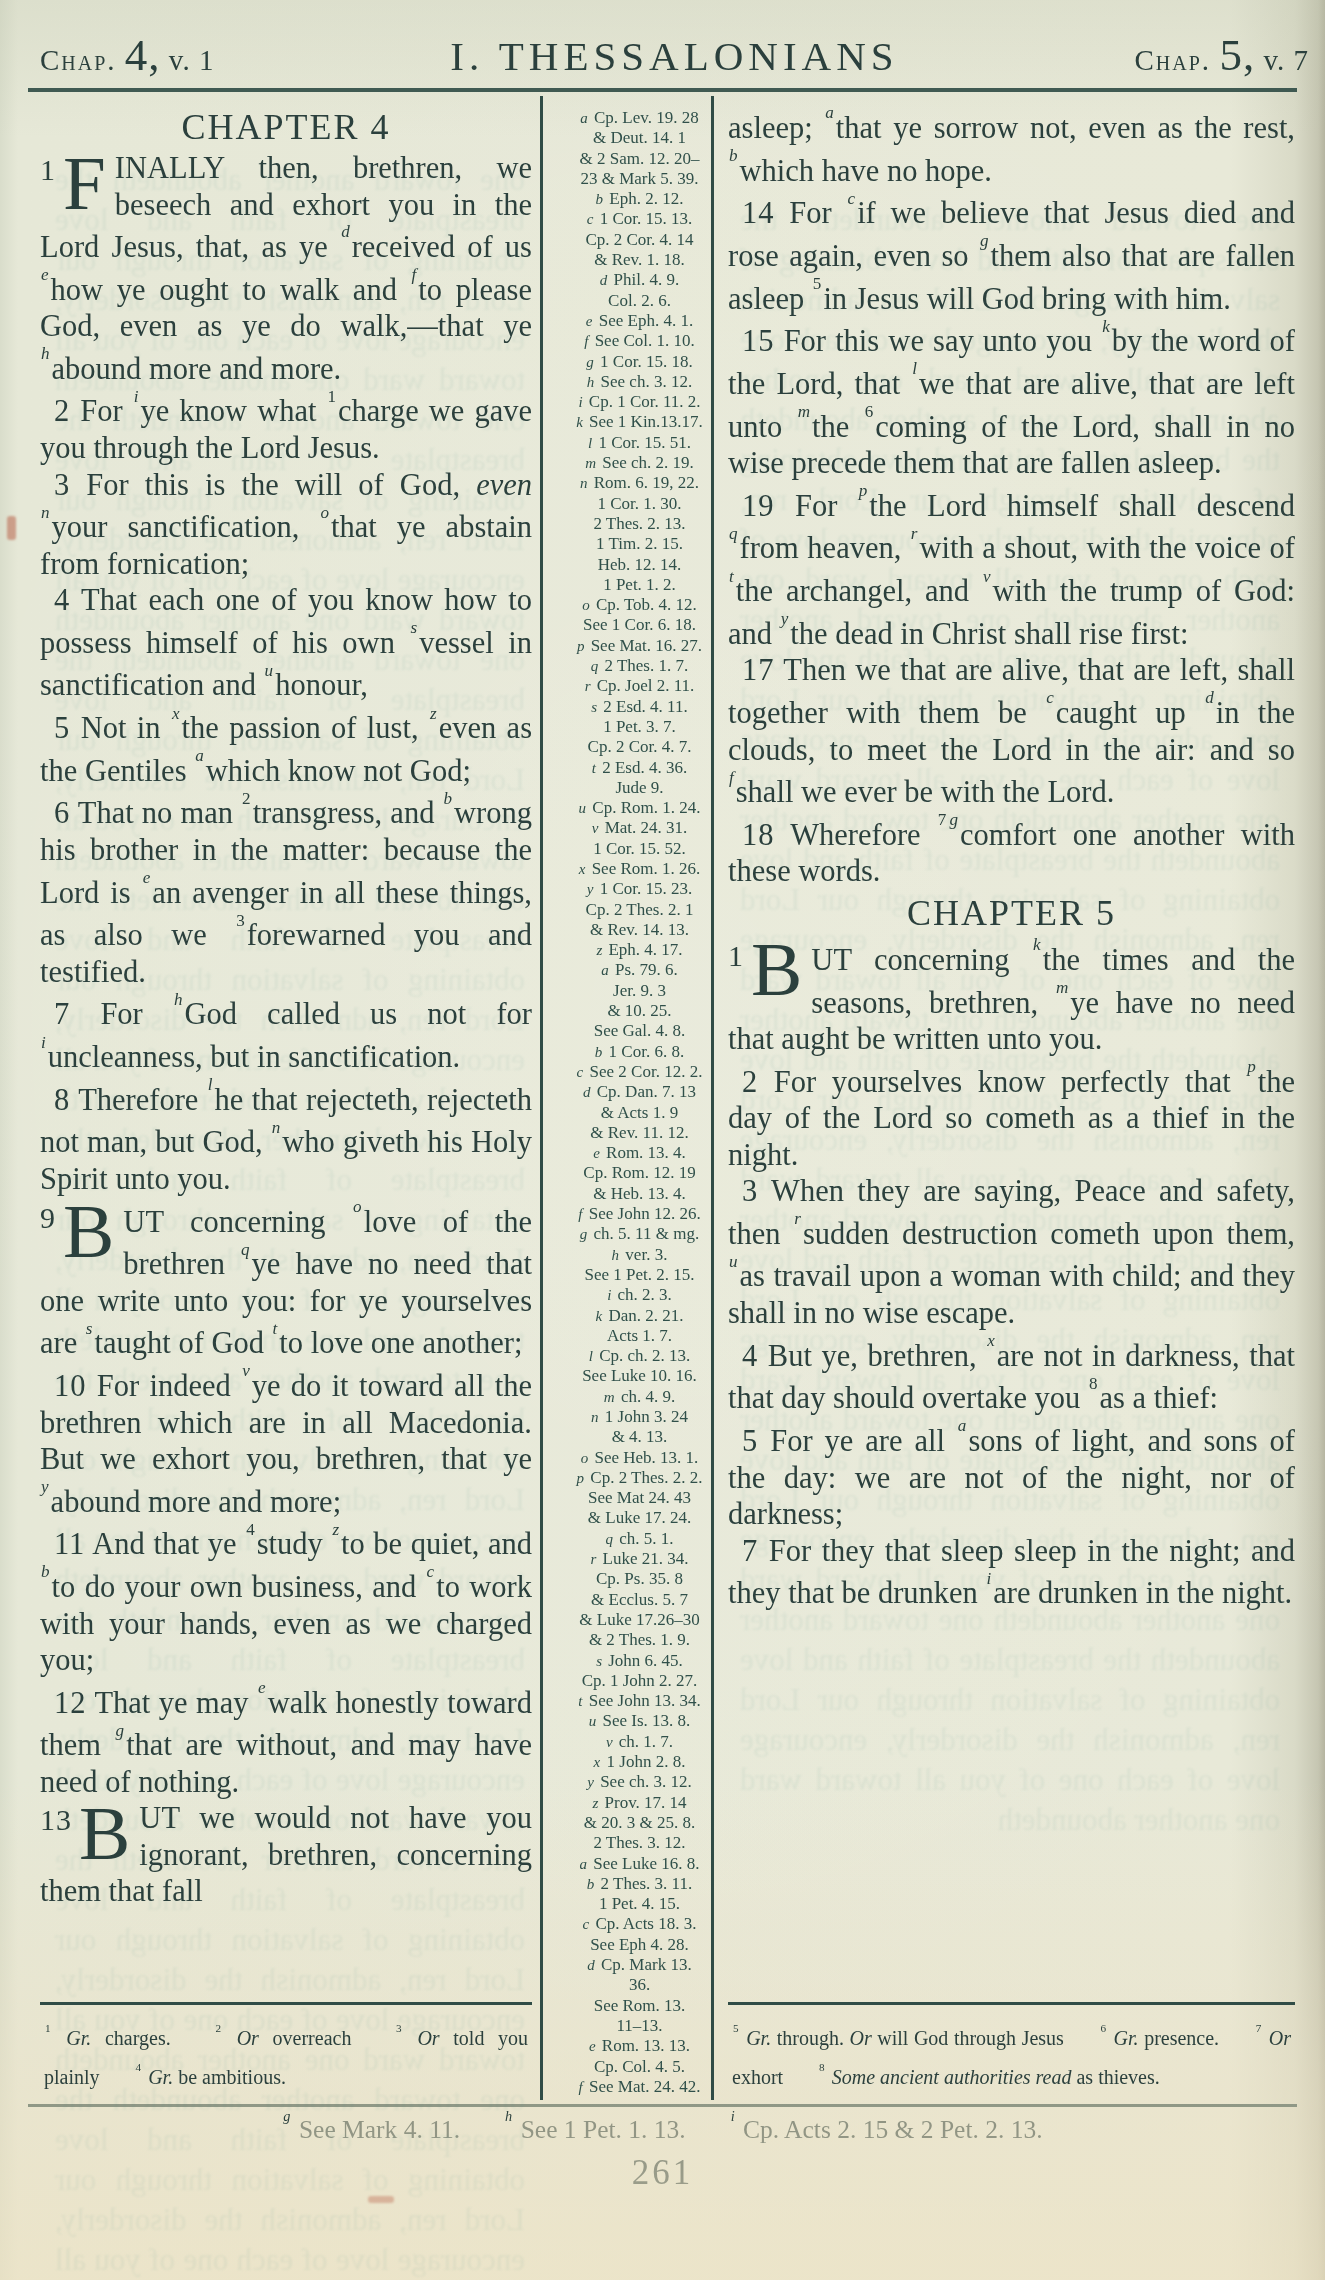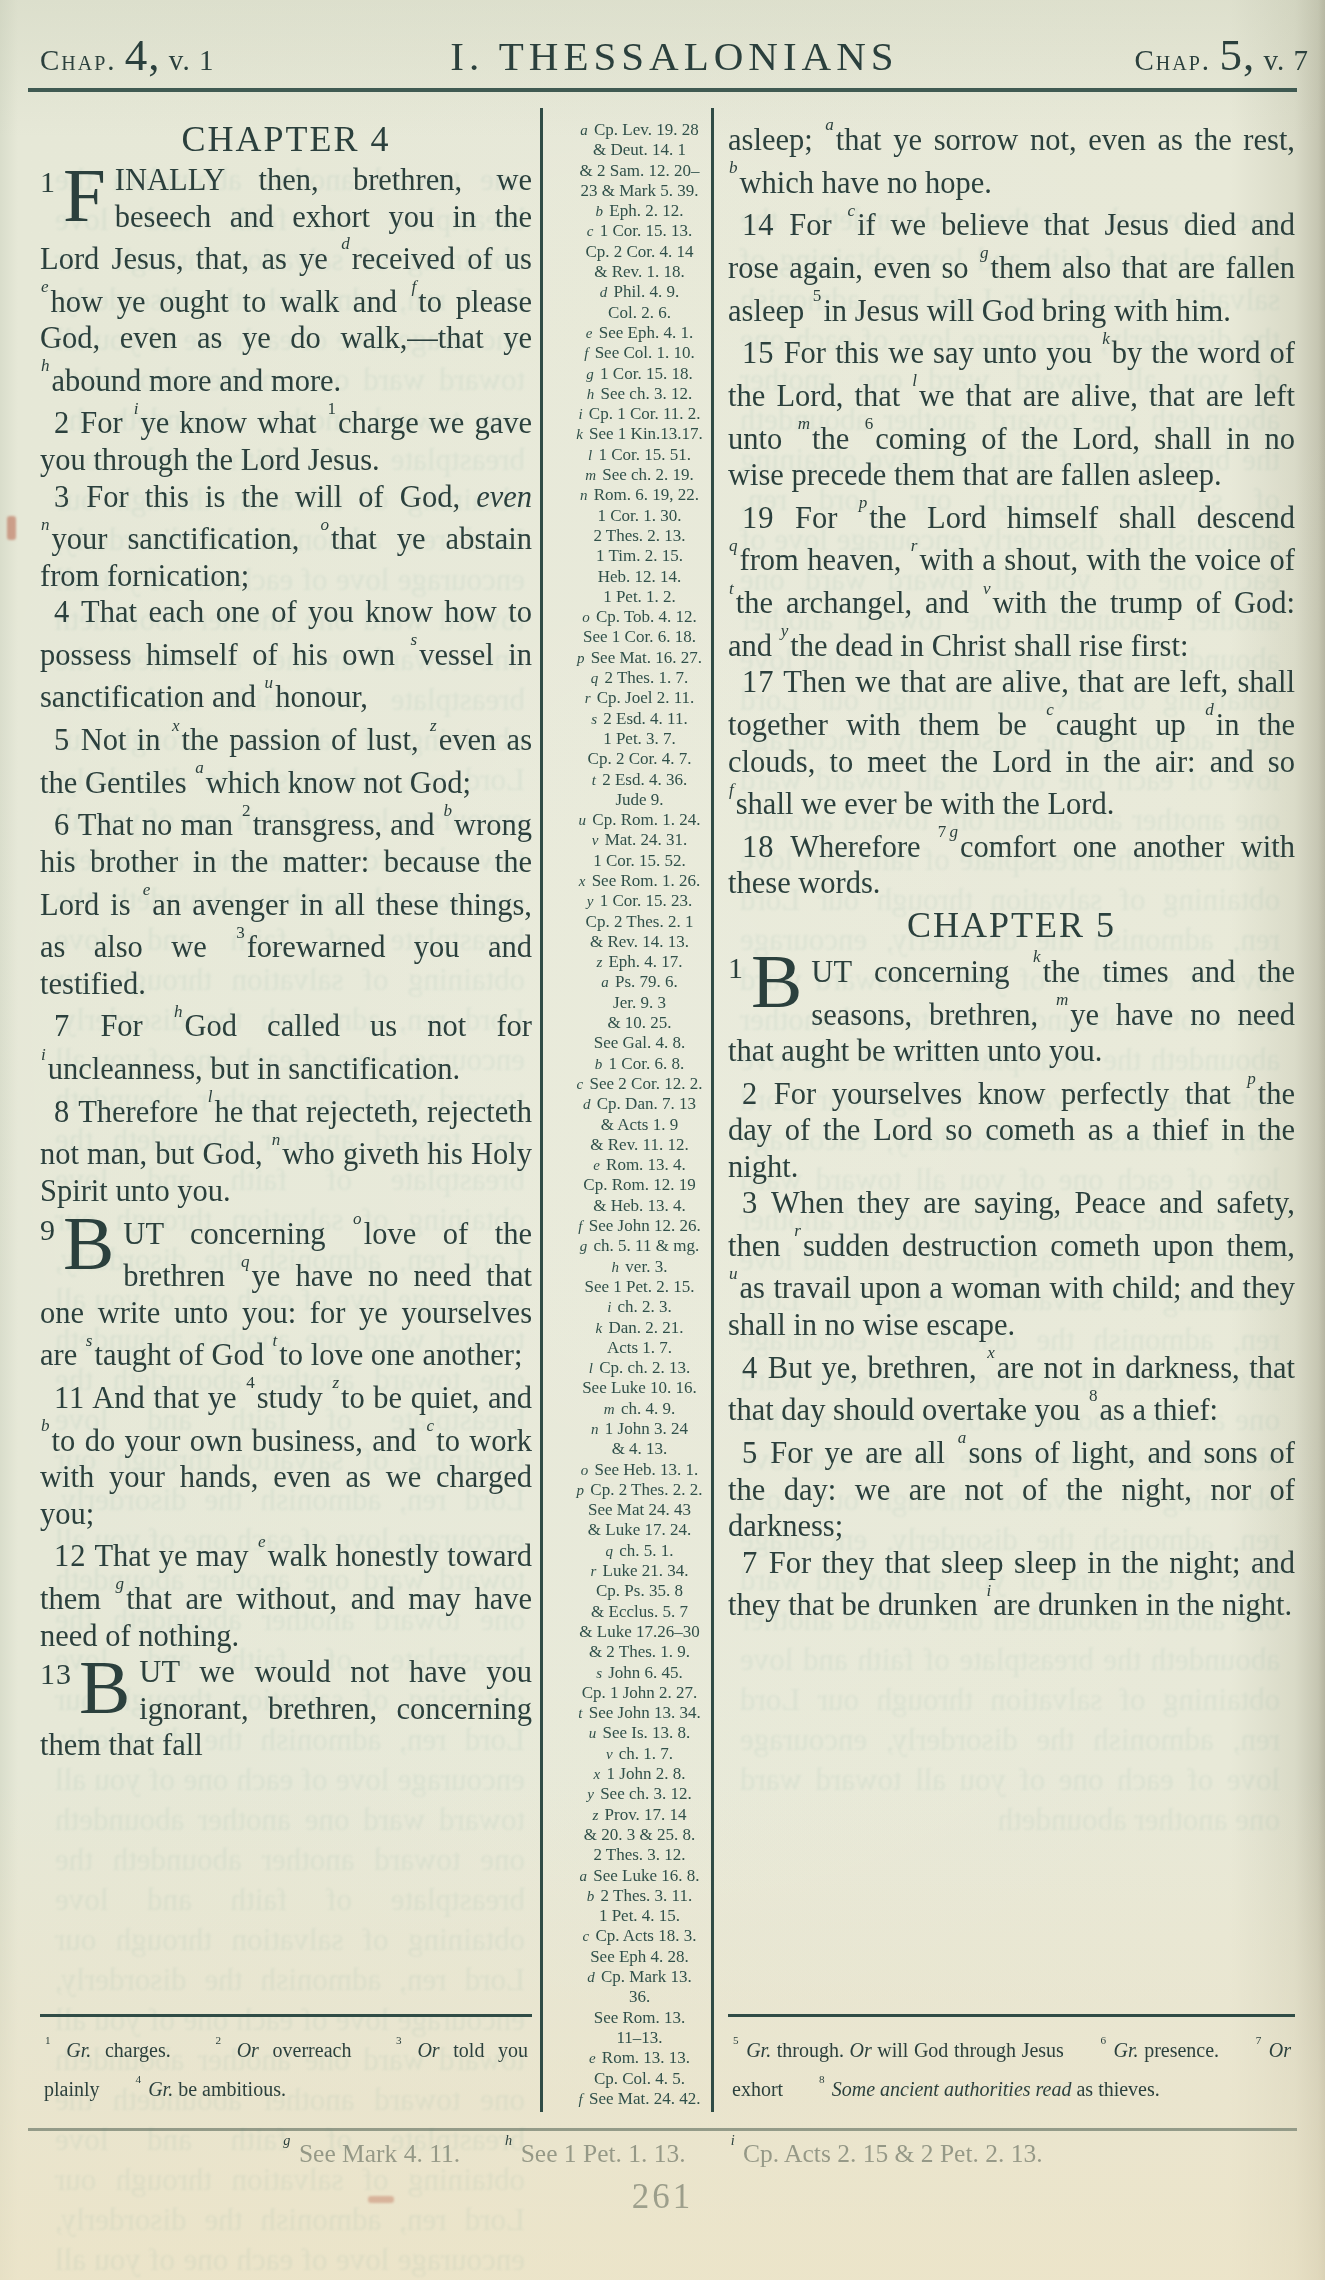--- a/index.html
+++ b/index.html
@@ -31,21 +31,21 @@
   .inkmark{position:absolute;background:#b65a41;opacity:.5;filter:blur(1px);border-radius:3px;}
 
   .hdr{position:relative;display:flex;align-items:baseline;padding:32px 16px 0 40px;}
   .hdr-side{font-size:29px;letter-spacing:1px;white-space:nowrap;}
   .hdr-side .sc{font-variant:small-caps;letter-spacing:2px;}
   .hdr-num{font-size:45px;line-height:30px;}
   .hdr-title{flex:1;text-align:center;font-weight:normal;font-size:41px;letter-spacing:5px;}
   .hdr-right{text-align:right;}
   .rule-top{border-top:4px solid #2e4a44;margin:8px 28px 0 28px;opacity:.9;}
 
-  .body{position:relative;display:flex;margin:16px 28px;height:2004px;overflow:hidden;}
+  .body{position:relative;display:flex;margin:4px 28px;height:2004px;overflow:hidden;}
   .col{box-sizing:border-box;display:flex;flex-direction:column;
        font-size:30.5px;line-height:36.5px;text-align:justify;}
   .col-left{width:512px;padding:8px 8px 0 12px;}
   .col-refs{
     box-sizing:border-box;width:174px;
     border-left:3px solid #304c46;border-right:3px solid #304c46;
     padding:12px 3px 0 28px;
     font-size:17px;line-height:20.3px;color:#30504a;overflow:hidden;text-align:center;
   }
   .col-right{flex:1;padding:8px 2px 0 14px;}
@@ -114,20 +114,21 @@
           <p class="verse"><span class="vn">3</span> For this is the will of God, <i>even</i> <sup class="sr let">n</sup>your sanctification, <sup class="sr let">o</sup>that ye abstain from fornication;</p>
           <p class="verse"><span class="vn">4</span> That each one of you know how to possess himself of his own <sup class="sr let">s</sup>vessel in sanctification and <sup class="sr let">u</sup>honour,</p>
           <p class="verse"><span class="vn">5</span> Not in <sup class="sr let">x</sup>the passion of lust, <sup class="sr let">z</sup>even as the Gentiles <sup class="sr let">a</sup>which know not God;</p>
           <p class="verse"><span class="vn">6</span> That no man <sup class="sr num">2</sup>transgress, and <sup class="sr let">b</sup>wrong his brother in the matter: because the Lord is <sup class="sr let">e</sup>an avenger in all these things, as also we <sup class="sr num">3</sup>forewarned you and testified.</p>
           <p class="verse"><span class="vn">7</span> For <sup class="sr let">h</sup>God called us not for <sup class="sr let">i</sup>uncleanness, but in sanctification.</p>
           <p class="verse"><span class="vn">8</span> Therefore <sup class="sr let">l</sup>he that rejecteth, rejecteth not man, but God, <sup class="sr let">n</sup>who giveth his Holy Spirit unto you.</p>
           <p class="verse vdrop"><span class="dw">
               <span class="vn">9</span>
               <span class="dc">B</span>
             </span>UT concerning <sup class="sr let">o</sup>love of the brethren <sup class="sr let">q</sup>ye have no need that one write unto you: for ye yourselves are <sup class="sr let">s</sup>taught of God <sup class="sr let">t</sup>to love one another;</p>
+          <p class="verse"><span class="vn">10</span> For indeed <sup class="sr let">v</sup>ye do it toward all the brethren which are in all Macedonia.  But we exhort you, brethren, that ye <sup class="sr let">y</sup>abound more and more;</p>
           <p class="verse"><span class="vn">11</span> And that ye <sup class="sr num">4</sup>study <sup class="sr let">z</sup>to be quiet, and <sup class="sr let">b</sup>to do your own business, and <sup class="sr let">c</sup>to work with your hands, even as we charged you;</p>
           <p class="verse"><span class="vn">12</span> That ye may <sup class="sr let">e</sup>walk honestly toward them <sup class="sr let">g</sup>that are without, and may have need of nothing.</p>
           <p class="verse vdrop"><span class="dw">
               <span class="vn">13</span>
               <span class="dc">B</span>
             </span>UT we would not have you ignorant, brethren, concerning them that fall</p>
         </div>
       <div class="fnblock" id="left-footnotes"><span class="fn"><sup class="sr num">1</sup> <i>Gr.</i> charges.</span> <span class="fn"><sup class="sr num">2</sup> <i>Or</i> overreach</span> <span class="fn"><sup class="sr num">3</sup> <i>Or</i> told you plainly</span> <span class="fn"><sup class="sr num">4</sup> <i>Gr.</i> be ambitious.</span> </div>
     </div>
     <div class="col-refs" id="center-refs">

